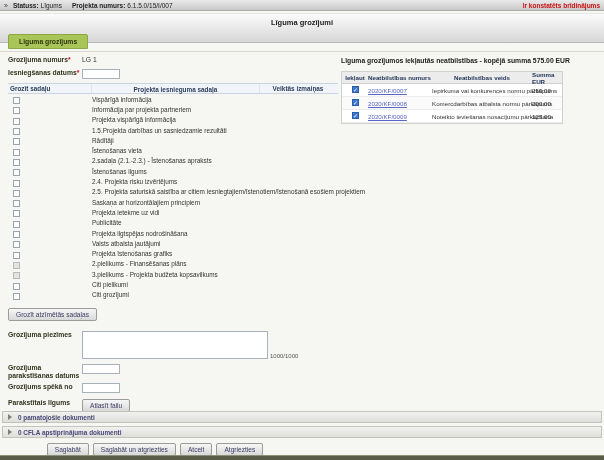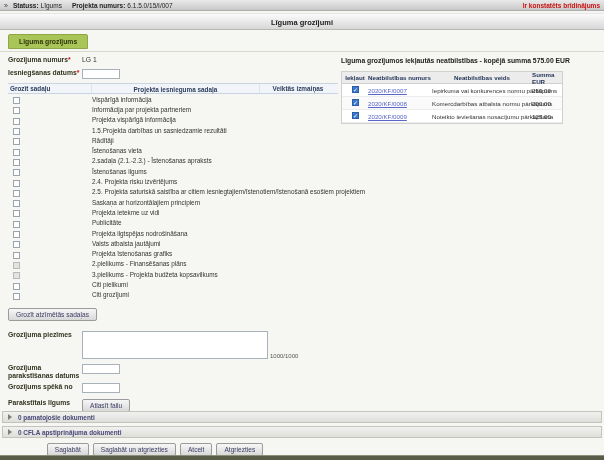--- a/index.html
+++ b/index.html
@@ -9,21 +9,21 @@
   
   .topbar { position:absolute; top:0; left:0; right:0; height:11px;
     background:linear-gradient(#e9e9e9,#c9c9c9); border-bottom:1px solid #adadad;
     display:flex; align-items:center; font-size:6.5px; padding:0 4px; color:#222; }
   .topbar-icon { font-size:7px; color:#444; margin-right:5px; line-height:1; }
   .tb-label { font-weight:bold; margin-right:2px; }
   .tb-val { margin-right:10px; }
   .warn { margin-left:auto; color:#cc1111; font-weight:bold; }
 
   
-  .titleband { position:absolute; top:13px; left:0; right:0; height:17px;
+  .titleband { position:absolute; top:13px; left:0; right:0; height:30px;
     background:linear-gradient(#fbfbfb,#d7d7d7); border-top:1px solid #e6e6e6;
     border-bottom:1px solid #b8b8b8; text-align:center; line-height:17px;
     font-weight:bold; font-size:7.5px; color:#222; }
 
   
   .tabrow { position:absolute; top:31px; left:0; right:0; height:21px; border-bottom:1px solid #d8d8cf; }
   .tab { position:absolute; left:8px; bottom:2px; background:#a9c457; border:1px solid #8fa847;
     color:#2f370f; font-weight:bold; font-size:6.8px; padding:3px 10px; border-radius:2px 2px 0 0; }
 
   

